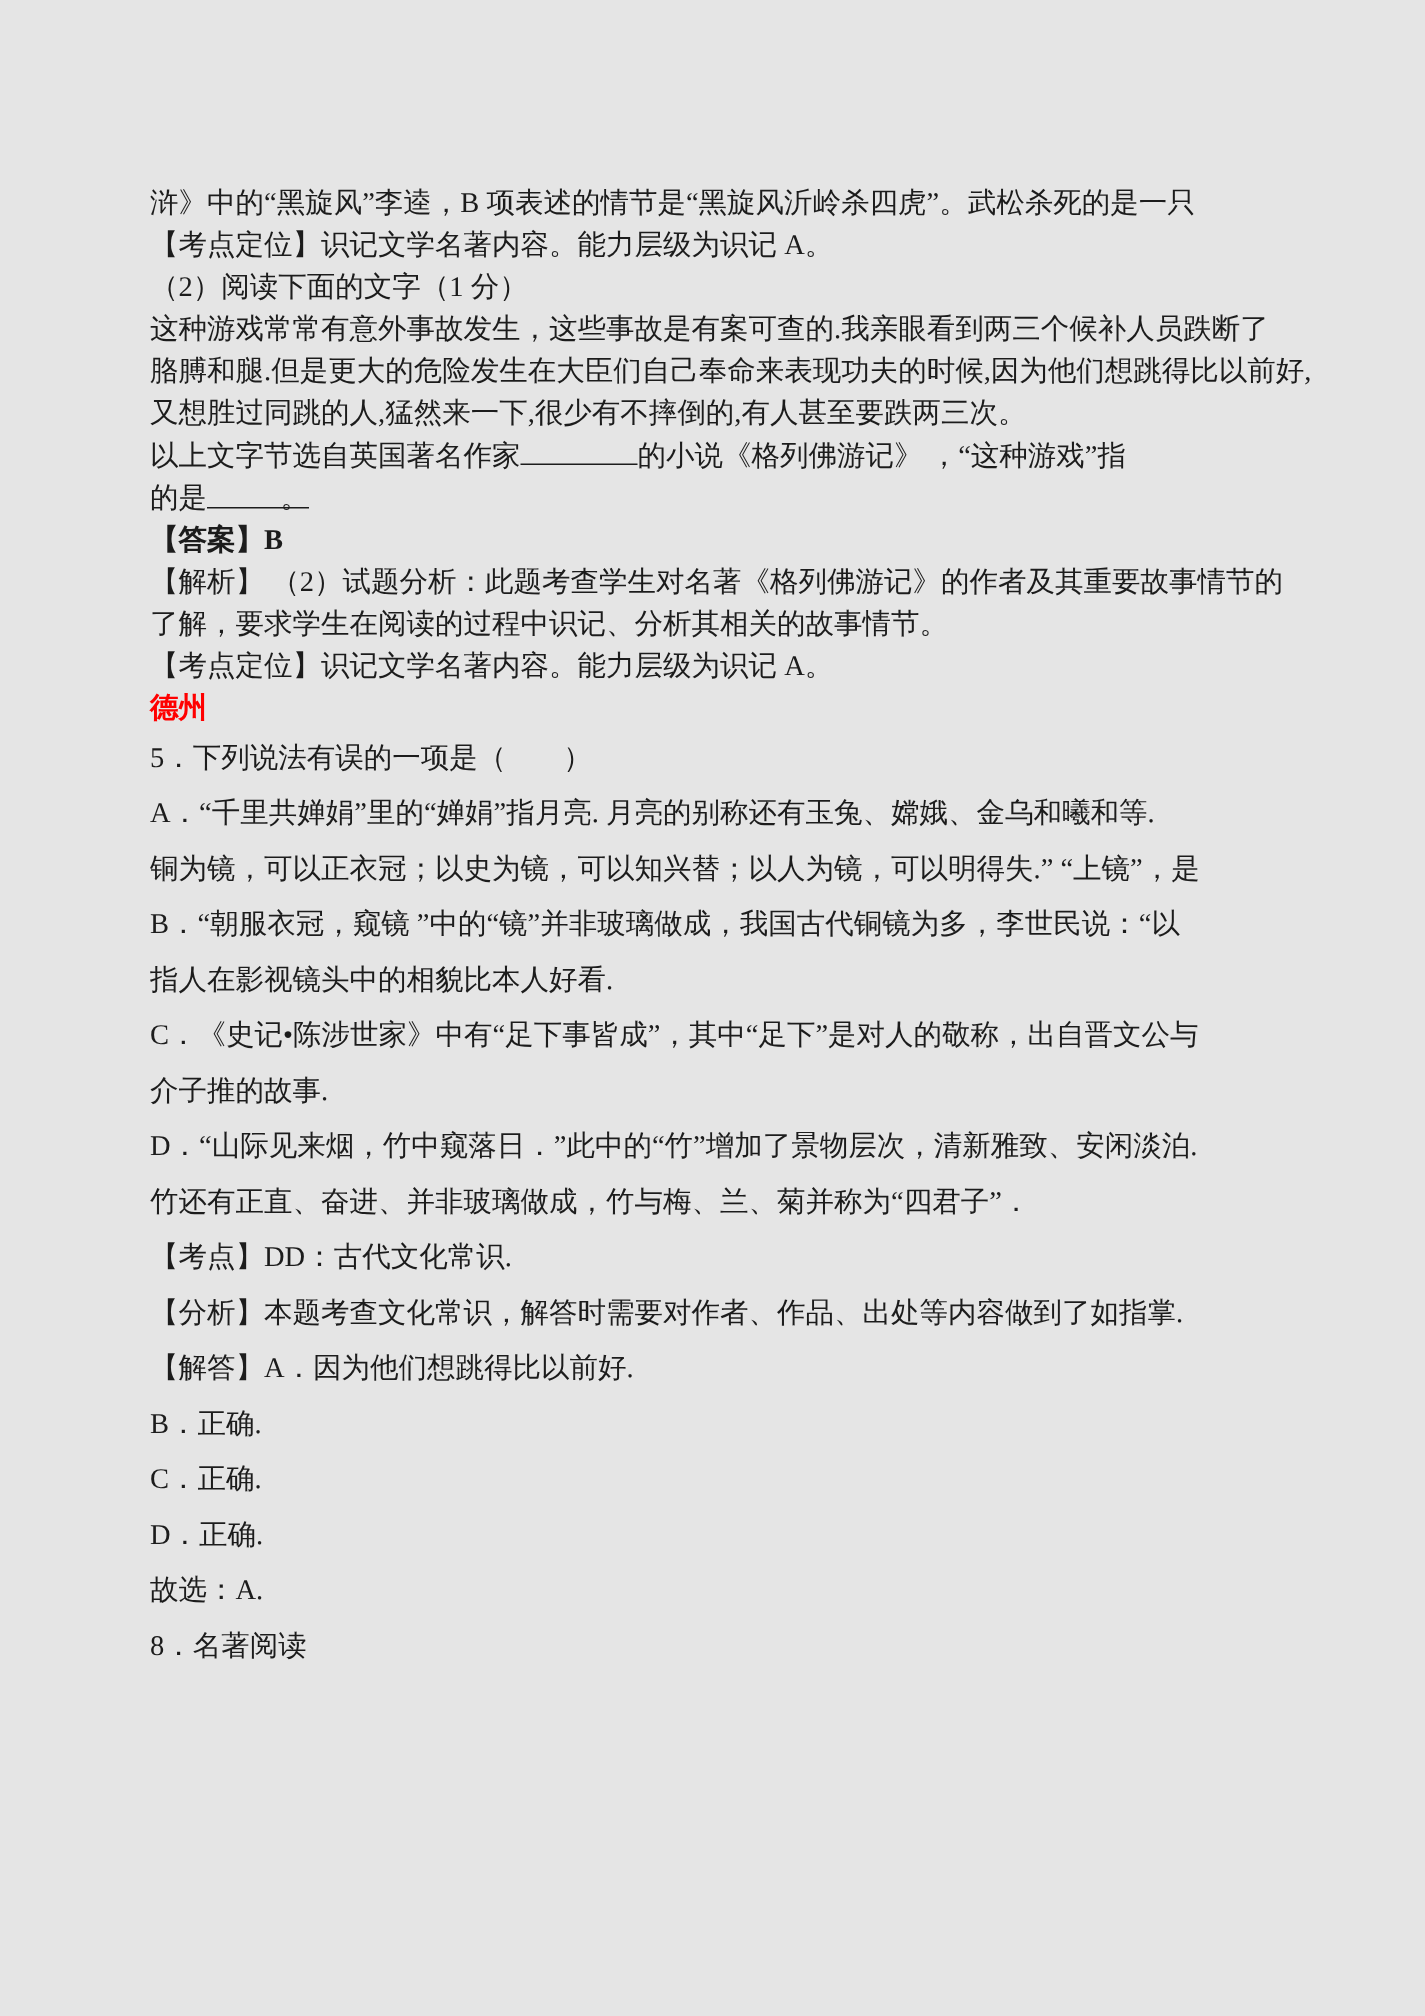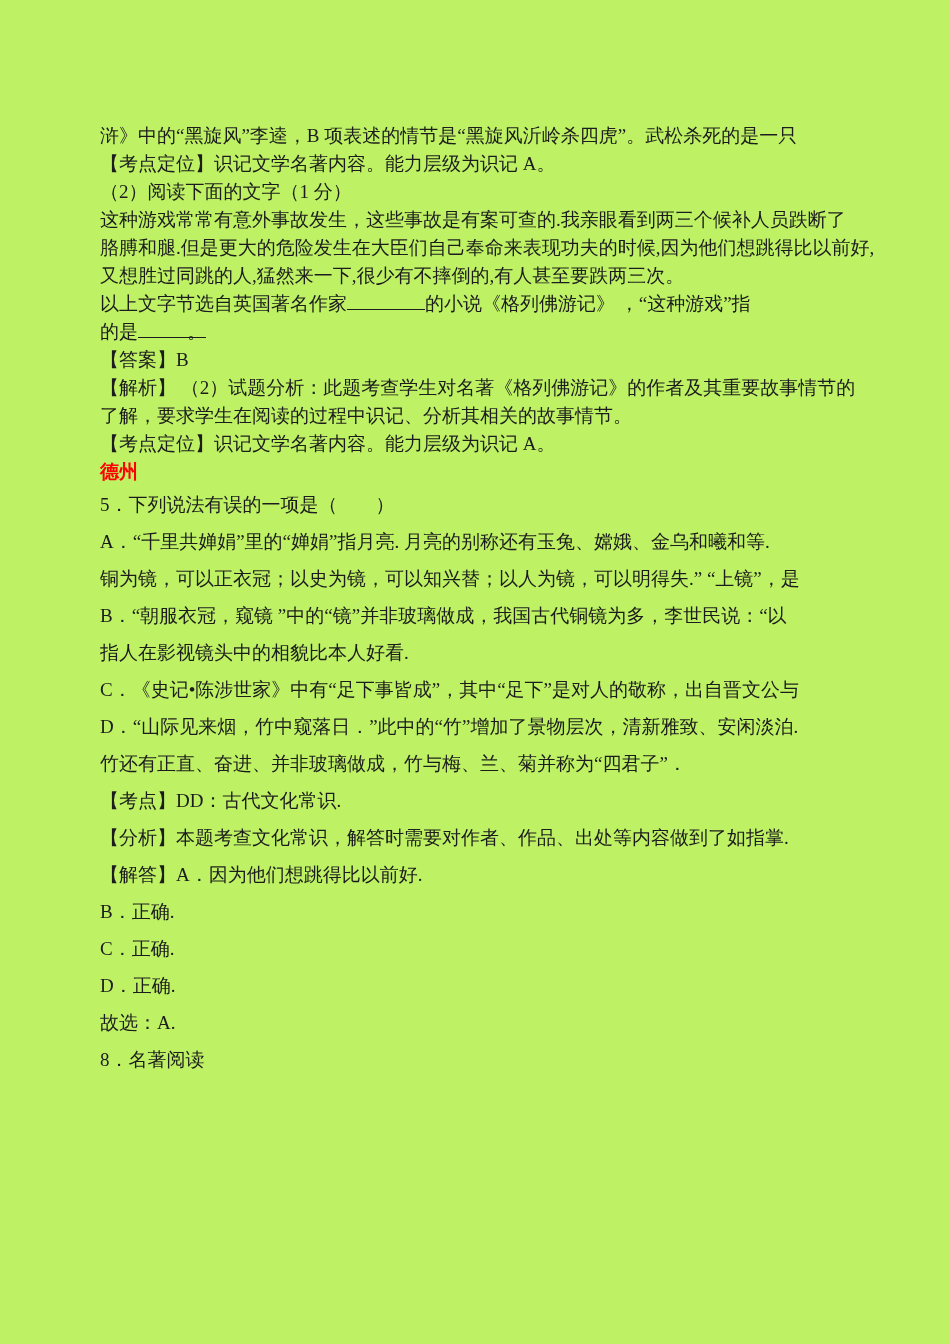--- a/index.html
+++ b/index.html
@@ -1,21 +1,21 @@
 <!DOCTYPE html>
 <html><head>
 <meta charset="utf-8">
 <style>
   html,body{margin:0;padding:0;}
   body{background:#ffffff;}
   .page{
     position:relative;
     width:950px;
     height:1344px;
-    background:#bef264;
+    background:#e5e5e5;
     overflow:hidden;
     font-family:"Liberation Serif","DejaVu Serif",serif;
     font-size:19px;
     color:#1c1c1c;
   }
   .content{
     position:absolute;
     left:100px;
     top:122px;
     width:820px;
@@ -32,21 +32,21 @@
   .in1{margin-left:28px;}
   .in1b{margin-left:32px;}
   .in2{margin-left:43px;}
   .in25{margin-left:48px;}
   .in3{margin-left:65px;}
   .in4{margin-left:50px;}
   
   .gap-big{margin-top:37px;}
   .gap-s1{margin-top:5px;}
   .gap-s2{margin-top:6px;}
-  .bold{font-weight:normal;}
+  .bold{font-weight:bold;}
   .red{color:#ff0000;font-weight:bold;}
   .blank{
     display:inline-block;
     border-bottom:1.5px solid #1c1c1c;
     height:19px;
     vertical-align:baseline;
     text-align:right;
   }
   .w78{width:78px;}
   .w68{width:68px;}
@@ -75,20 +75,21 @@
     <p class="in1">【考点定位】识记文学名著内容。能力层级为识记 A。</p>
 
     <p class="in1 red gap-s1">德州</p>
 
     <p class="in1 g2 gap-s2">5．下列说法有误的一项是（　　）</p>
     <p class="in1 g2">A．“千里共婵娟”里的“婵娟”指月亮. 月亮的别称还有玉兔、嫦娥、金乌和曦和等.</p>
     <p class="in1 g2">铜为镜，可以正衣冠；以史为镜，可以知兴替；以人为镜，可以明得失.” “上镜”，是</p>
     <p class="in1 g2">B．“朝服衣冠，窥镜 ”中的“镜”并非玻璃做成，我国古代铜镜为多，李世民说：“以</p>
     <p class="in1 g2">指人在影视镜头中的相貌比本人好看.</p>
     <p class="in1 g2">C．《史记•陈涉世家》中有“足下事皆成”，其中“足下”是对人的敬称，出自晋文公与</p>
+    <p class="in1 g2">介子推的故事.</p>
     <p class="in1 g2">D．“山际见来烟，竹中窥落日．”此中的“竹”增加了景物层次，清新雅致、安闲淡泊.</p>
     <p class="in1 g2">竹还有正直、奋进、并非玻璃做成，竹与梅、兰、菊并称为“四君子”．</p>
     <p class="in1 g2">【考点】DD：古代文化常识.</p>
     <p class="in1 g2">【分析】本题考查文化常识，解答时需要对作者、作品、出处等内容做到了如指掌.</p>
     <p class="in1 g2">【解答】A．因为他们想跳得比以前好.</p>
     <p class="in1 g2">B．正确.</p>
     <p class="in1 g2">C．正确.</p>
     <p class="in1 g2">D．正确.</p>
     <p class="in1 g2">故选：A.</p>
 

